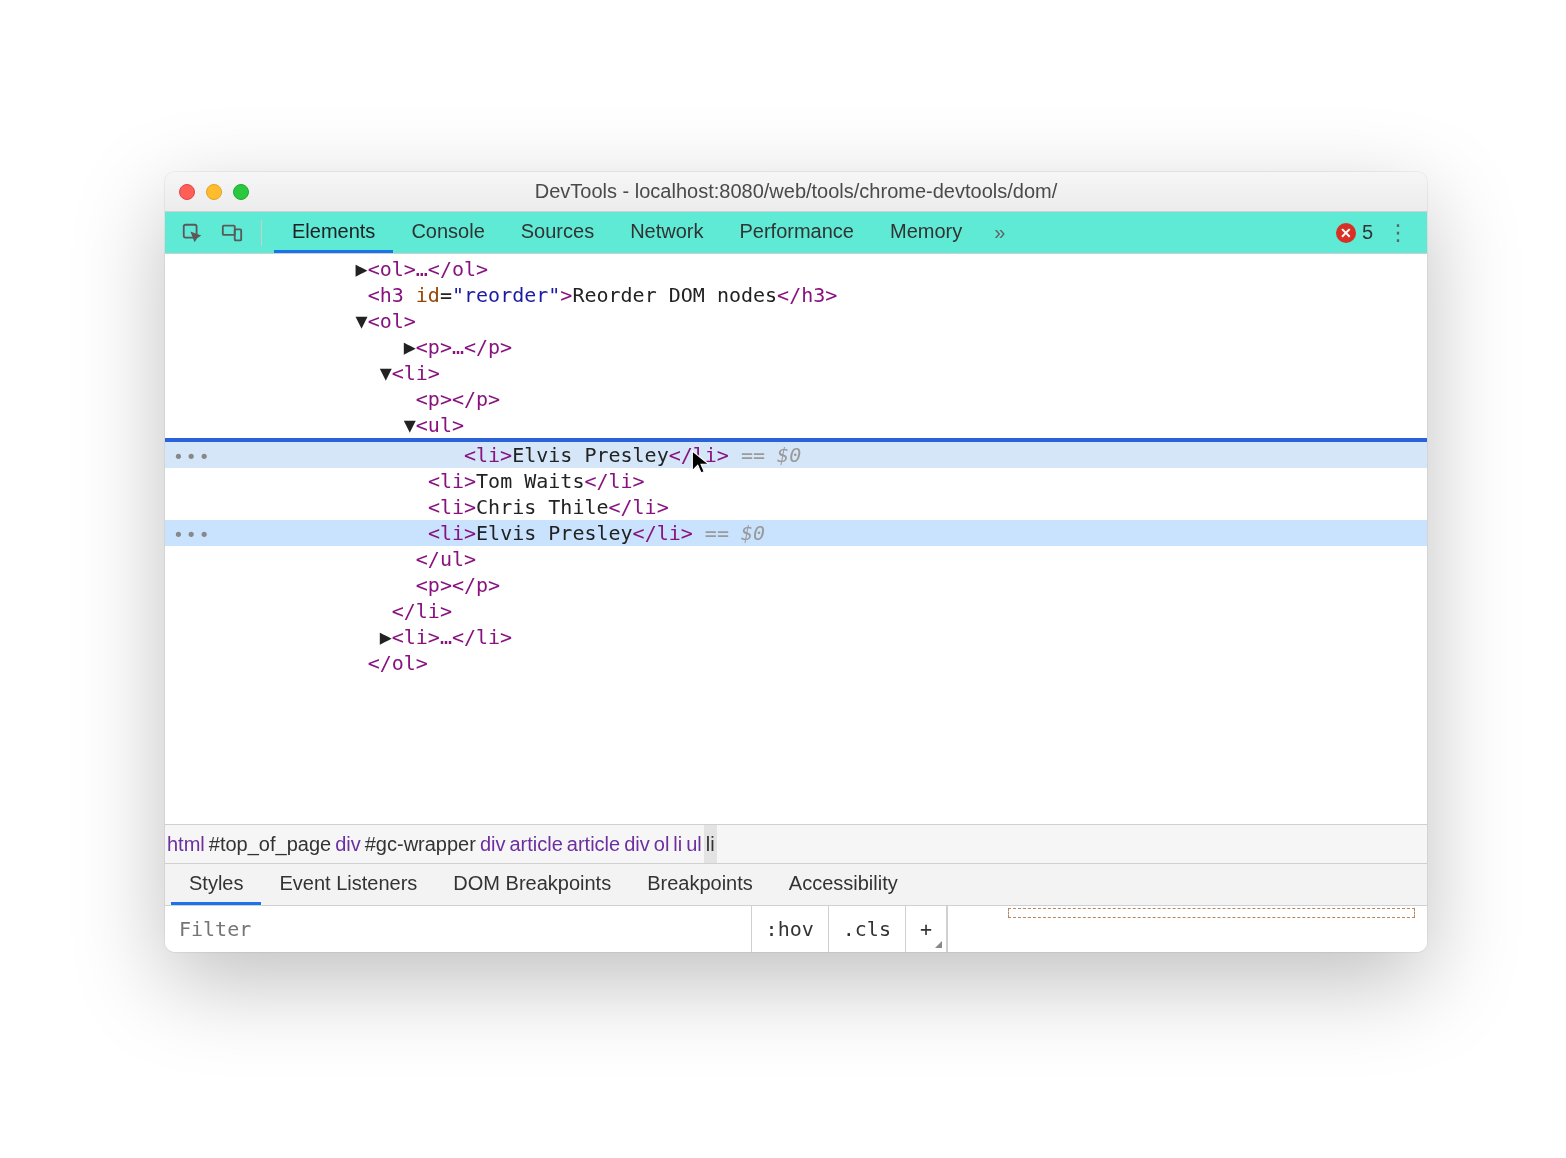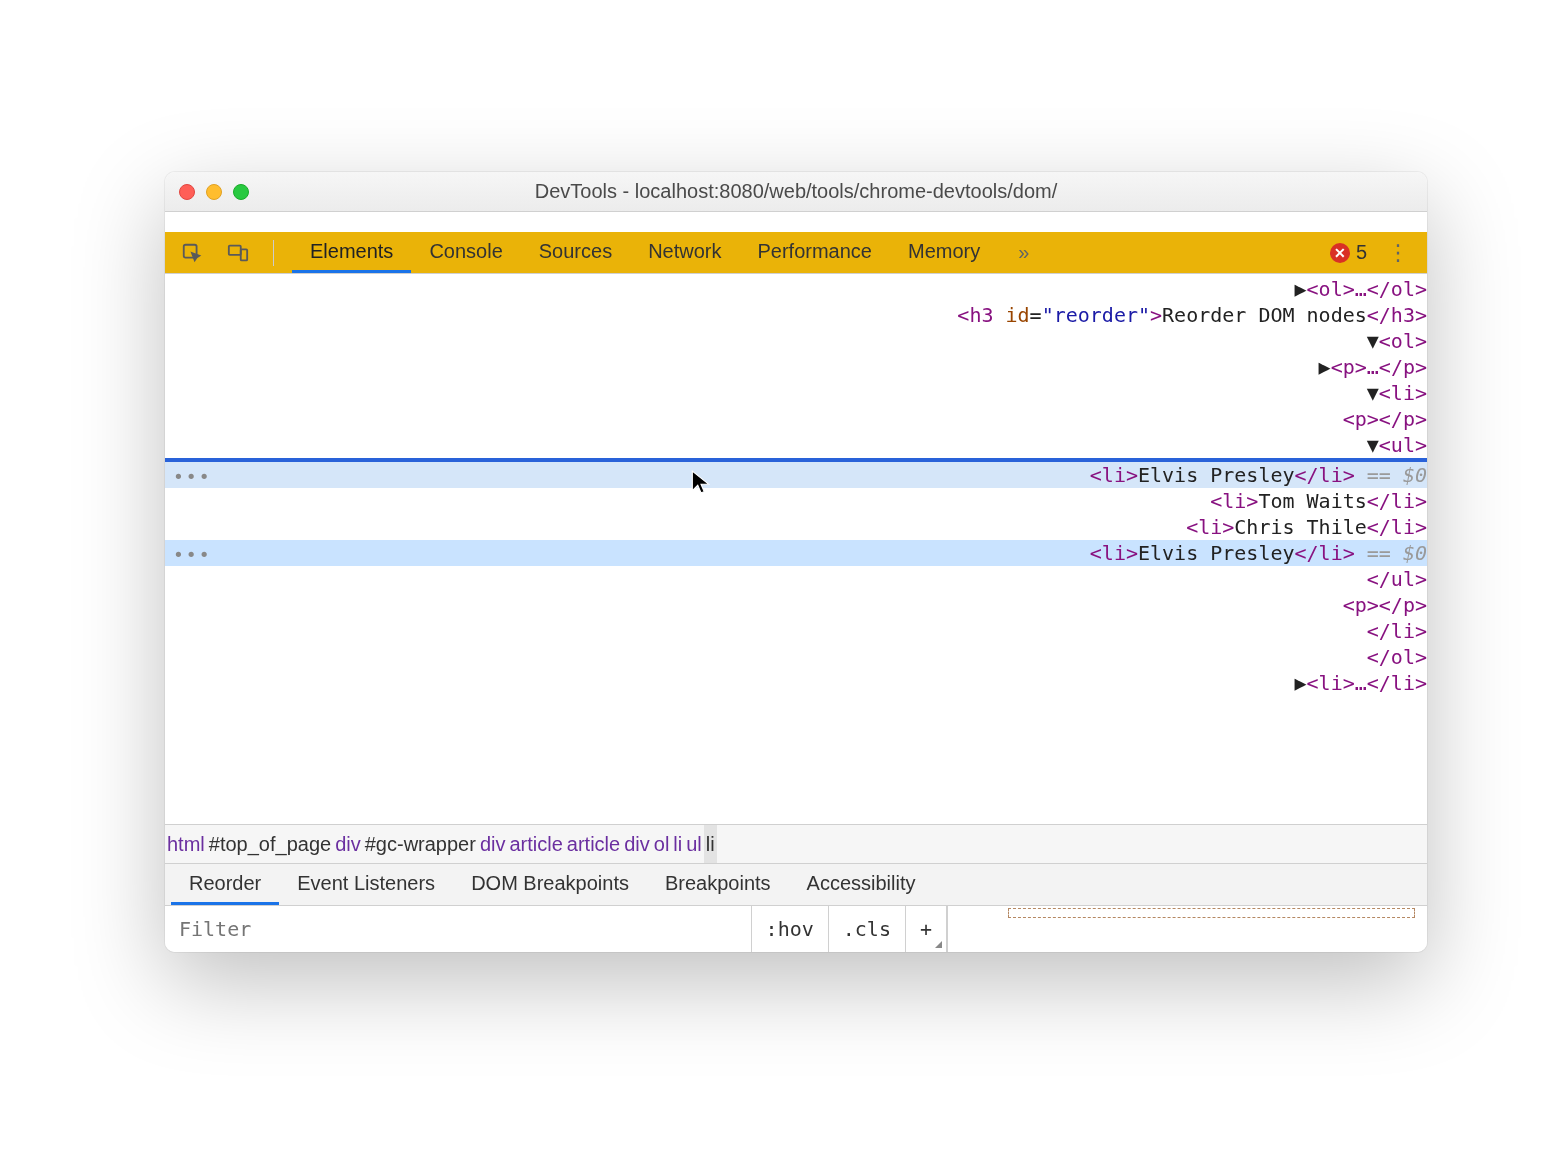--- a/index.html
+++ b/index.html
@@ -41,24 +41,23 @@
   .dot.yellow { background:#ffbd2e; border:1px solid #e1a123;}
   .dot.green { background:#28c940; border:1px solid #1aab29;}
   .title {
     position:absolute; left:0; right:0; text-align:center;
     font-size: 20px; color:#4a4a4a; font-weight:400;
   }
   .toolbar {
     height: 42px;
     border-bottom: 1px solid #d0d0d0;
     display:flex; align-items:center;
-    background:#eab308;
+    background:#5eead4;
     padding: 0 10px;
-    gap: 12px;
-    margin-top: 20px;
+    gap: 6px;
   }
   .toolbar .icon-btn {
     width: 34px; height:34px; display:flex; align-items:center; justify-content:center;
     color:#5a5a5a;
   }
   .toolbar .sep { width:1px; height:26px; background:#ccc; margin: 0 6px;}
   .tabs { display:flex; align-items:stretch; height:100%; }
   .tab {
     padding: 0 18px; display:flex; align-items:center;
     font-size: 20px; color:#333; border-bottom: 3px solid transparent;
@@ -72,21 +71,21 @@
   .chev { font-size:20px; color:#5f6368; padding:0 8px; }
 
   .tree-pane {
     flex:1; overflow:hidden; background:#fff;
     font-family: Menlo, Consolas, monospace;
     font-size: 20px; line-height: 26px;
     color:#222;
     position:relative;
   }
   .tree-inner { padding-top:2px; }
-  .row { white-space:pre; padding-left: 0; position:relative;text-align:right; }
+  .row { white-space:pre; padding-left: 10px; position:relative; }
   .row.sel { background:#c9e3ff; }
   .row.sel-light { background:#d5e6f9; }
   .row .gutter {
     position:absolute; left:8px; top:2px; color:#888; font-size:18px; letter-spacing:2px;
   }
   .drag-line { height:4px; background:#2962d9; }
   .tk-tag { color:#881280; }
   .tk-attr { color:#994500; }
   .tk-val { color:#1a1aa6; }
   .tk-text { color:#222; }
@@ -180,22 +179,22 @@
       <div class="row">                    <span class="tk-tag">&lt;p&gt;&lt;/p&gt;</span></div>
       <div class="row">                   ▼<span class="tk-tag">&lt;ul&gt;</span></div>
       <div class="drag-line"></div>
       <div class="row sel-light"><span class="gutter">•••</span>                        <span class="tk-tag">&lt;li&gt;</span><span class="tk-text">Elvis Presley</span><span class="tk-tag">&lt;/li&gt;</span><span class="tk-gray"> == $0</span></div>
       <div class="row">                     <span class="tk-tag">&lt;li&gt;</span><span class="tk-text">Tom Waits</span><span class="tk-tag">&lt;/li&gt;</span></div>
       <div class="row">                     <span class="tk-tag">&lt;li&gt;</span><span class="tk-text">Chris Thile</span><span class="tk-tag">&lt;/li&gt;</span></div>
       <div class="row sel"><span class="gutter">•••</span>                     <span class="tk-tag">&lt;li&gt;</span><span class="tk-text">Elvis Presley</span><span class="tk-tag">&lt;/li&gt;</span><span class="tk-gray"> == $0</span></div>
       <div class="row">                    <span class="tk-tag">&lt;/ul&gt;</span></div>
       <div class="row">                    <span class="tk-tag">&lt;p&gt;&lt;/p&gt;</span></div>
       <div class="row">                  <span class="tk-tag">&lt;/li&gt;</span></div>
+      <div class="row">                 ▶<span class="tk-tag">&lt;li&gt;…&lt;/li&gt;</span></div>
       <div class="row">                <span class="tk-tag">&lt;/ol&gt;</span></div>
-      <div class="row">                 ▶<span class="tk-tag">&lt;li&gt;…&lt;/li&gt;</span></div>
     </div>
     <svg class="cursor-img" viewBox="0 0 20 24">
         <path d="M2 2 L2 20 L7 15 L10 22 L13 21 L10 14 L17 14 Z" fill="#000" stroke="#fff" stroke-width="1"></path>
       </svg>
   </div>
 
   <div class="crumbs">
     <div class="crumb">html</div>
     <div class="crumb plain">#top_of_page</div>
     <div class="crumb">div</div>
@@ -204,21 +203,21 @@
     <div class="crumb">article</div>
     <div class="crumb">article</div>
     <div class="crumb">div</div>
     <div class="crumb">ol</div>
     <div class="crumb">li</div>
     <div class="crumb">ul</div>
     <div class="crumb active">li</div>
   </div>
 
   <div class="subtabs">
-    <div class="subtab active">Reorder</div>
+    <div class="subtab active">Styles</div>
     <div class="subtab">Event Listeners</div>
     <div class="subtab">DOM Breakpoints</div>
     <div class="subtab">Breakpoints</div>
     <div class="subtab">Accessibility</div>
   </div>
 
   <div class="bottom">
     <input class="filter-input" placeholder="Filter" style="">
     <div class="style-btn">:hov</div>
     <div class="style-btn">.cls</div>

